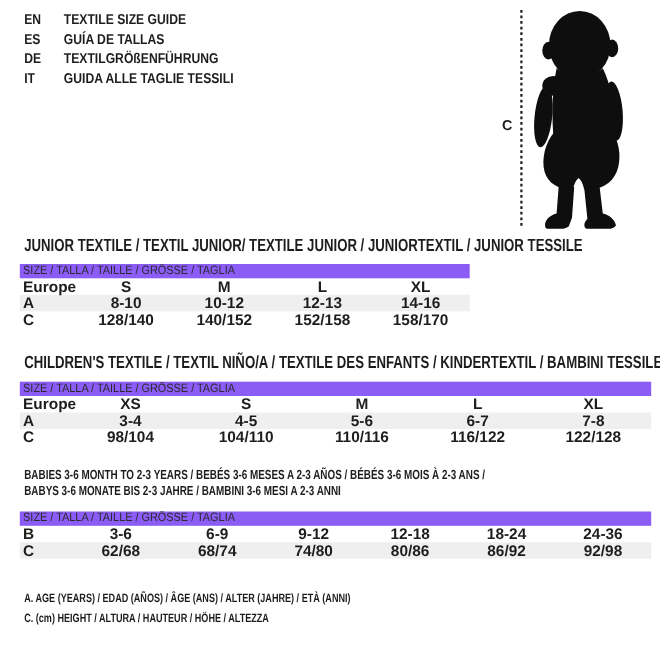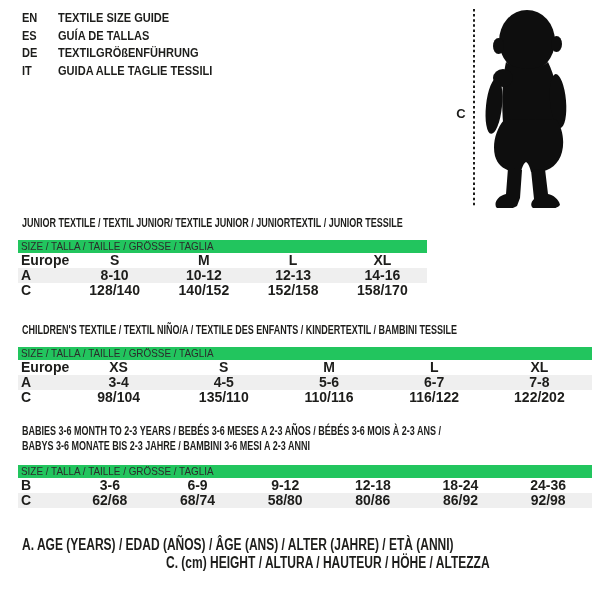--- a/index.html
+++ b/index.html
@@ -21,34 +21,34 @@
   
   .figure-svg{position:absolute;left:470px;top:8px;width:105px;height:200px;}
   .c-label{position:absolute;left:452px;top:106px;width:18px;text-align:center;
            font-weight:bold;font-size:13px;}
 
   
   .section{position:absolute;left:18px;}
   .sec-1{top:217px;width:409px;}
   .sec-2{top:324px;width:574px;}
   .sec-3{top:424px;width:574px;}
-  .sec-title{padding-left:4px;height:23px;font-weight:bold;font-size:12px;line-height:13px;}
+  .sec-title{padding-left:4px;height:23px;font-weight:bold;font-size:16px;line-height:13px;}
   .sec-title-multi{padding-left:4px;height:41px;font-weight:bold;font-size:12px;line-height:15px;text-decoration:underline;}
   .sec-title-multi .tl{display:block;height:15px;}
-  .size-bar{height:13px;line-height:13px;background:#22c55e;color:#2b2b2b;
+  .size-bar{height:13px;line-height:13px;background:#8b5cf6;color:#2b2b2b;
             font-size:11px;padding-left:3px;box-sizing:border-box;}
   .size-table{width:100%;}
   .trow{height:15px;display:grid;align-items:center;font-size:14px;font-weight:bold;}
   .trow.shaded{background:#efefef;}
   .tcell{text-align:center;line-height:15px;}
   .tlabel{text-align:left;padding-left:3px;}
 
   
   .notes{position:absolute;left:22px;top:536px;}
-  .note-line{height:17.5px;font-weight:bold;font-size:16px;line-height:17.5px;text-align:right;}
+  .note-line{height:17.5px;font-weight:bold;font-size:11px;line-height:17.5px;}
 </style>
 </head>
 <body>
 
 <div class="lang-block">
   <div class="lang-row">
     <div class="lang-code"><span class="cond85">EN</span></div>
     <span class="cond85">TEXTILE SIZE GUIDE</span>
   </div>
   <div class="lang-row">
@@ -126,24 +126,24 @@
         <div class="tcell tlabel">A</div>
         <div class="tcell">3-4</div>
         <div class="tcell">4-5</div>
         <div class="tcell">5-6</div>
         <div class="tcell">6-7</div>
         <div class="tcell">7-8</div>
       </div>
       <div class="trow" style="grid-template-columns: 48px repeat(5, 1fr);">
         <div class="tcell tlabel">C</div>
         <div class="tcell">98/104</div>
-        <div class="tcell">135/110</div>
+        <div class="tcell">104/110</div>
         <div class="tcell">110/116</div>
         <div class="tcell">116/122</div>
-        <div class="tcell">122/202</div>
+        <div class="tcell">122/128</div>
       </div>
     </div>
 </div>
 
 <div class="section sec-3">
   <div class="sec-title-multi">
     <span class="tl"><span class="cond">BABIES 3-6 MONTH TO 2-3 YEARS / BEBÉS 3-6 MESES A 2-3 AÑOS / BÉBÉS 3-6 MOIS À 2-3 ANS /</span></span>
     <span class="tl"><span class="cond">BABYS 3-6 MONATE BIS 2-3 JAHRE / BAMBINI 3-6 MESI A 2-3 ANNI</span></span>
   </div>
   <div class="size-bar"><span class="cond90">SIZE / TALLA / TAILLE / GRÖSSE / TAGLIA</span></div>
@@ -154,21 +154,21 @@
         <div class="tcell">6-9</div>
         <div class="tcell">9-12</div>
         <div class="tcell">12-18</div>
         <div class="tcell">18-24</div>
         <div class="tcell">24-36</div>
       </div>
       <div class="trow shaded" style="grid-template-columns: 48px repeat(6, 1fr);">
         <div class="tcell tlabel">C</div>
         <div class="tcell">62/68</div>
         <div class="tcell">68/74</div>
-        <div class="tcell">58/80</div>
+        <div class="tcell">74/80</div>
         <div class="tcell">80/86</div>
         <div class="tcell">86/92</div>
         <div class="tcell">92/98</div>
       </div>
     </div>
 </div>
 
 <div class="notes">
   <div class="note-line"><span class="cond">A. AGE (YEARS) / EDAD (AÑOS) / ÂGE (ANS) / ALTER (JAHRE) / ETÀ (ANNI)</span></div>
   <div class="note-line"><span class="cond">C. (cm) HEIGHT / ALTURA / HAUTEUR / HÖHE / ALTEZZA</span></div>

